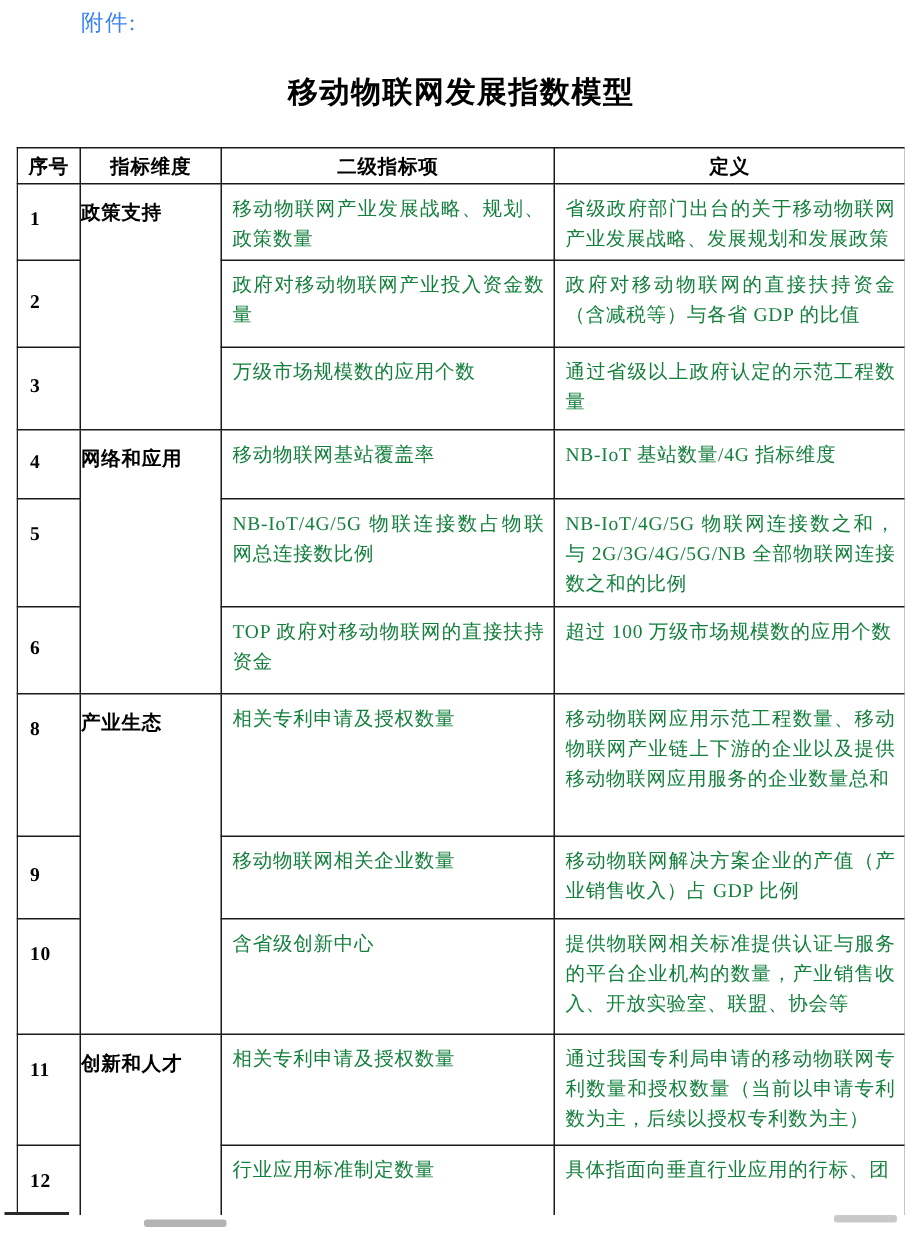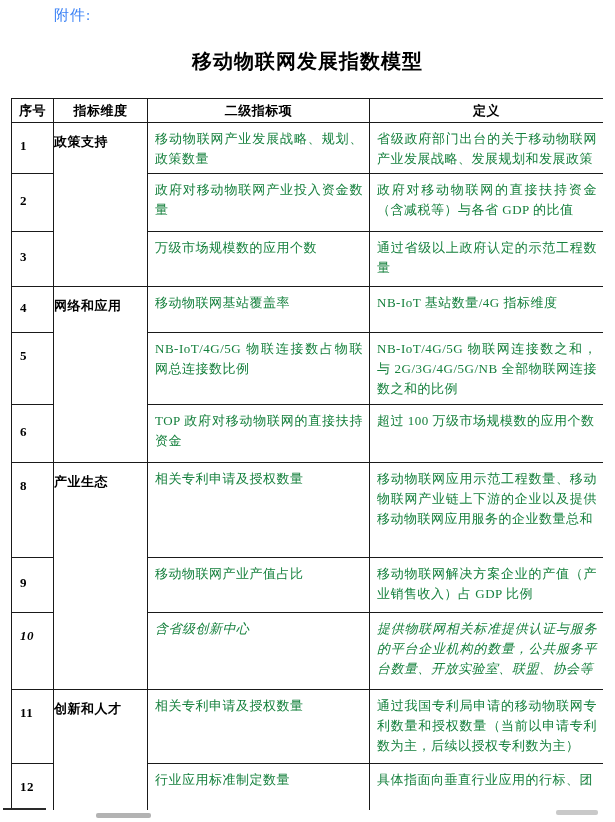--- a/index.html
+++ b/index.html
@@ -84,21 +84,21 @@
     color: #15803d;
   }
   tr.h-r1  td { height: 51px; }
   tr.h-r2  td { height: 58px; }
   tr.h-r3  td { height: 55px; }
   tr.h-r4  td { height: 46px; }
   tr.h-r5  td { height: 72px; }
   tr.h-r6  td { height: 58px; }
   tr.h-r8  td { height: 95px; }
   tr.h-r9  td { height: 55px; }
-  tr.h-r10 td { height: 77px; font-style: italic; }
+  tr.h-r10 td { height: 77px; }
   tr.h-r11 td { height: 74px; }
   tr.h-r12 td { height: 100px; }
   .artifact { position: absolute; }
   .art-line  { left: 3px;   top: 808px; width: 43px;  height: 2px; background: #2a2a2a; }
   .art-gray1 { left: 96px;  top: 813px; width: 55px;  height: 5px; background: #b3b3b3; border-radius: 2px; }
   .art-gray2 { left: 556px; top: 810px; width: 42px;  height: 5px; background: #c9c9c9; border-radius: 2px; }
 </style>
 </head>
 <body>
 
@@ -153,27 +153,27 @@
       <td class="txt">超过 100 万级市场规模数的应用个数</td>
     </tr>
     <tr class="h-r8">
       <td class="no top">8</td>
       <td class="dim" rowspan="3">产业生态</td>
       <td class="txt">相关专利申请及授权数量</td>
       <td class="txt">移动物联网应用示范工程数量、移动物联网产业链上下游的企业以及提供移动物联网应用服务的企业数量总和</td>
     </tr>
     <tr class="h-r9">
       <td class="no mid">9</td>
-      <td class="txt">移动物联网产业产值占比</td>
+      <td class="txt">移动物联网相关企业数量</td>
       <td class="txt">移动物联网解决方案企业的产值（产业销售收入）占 GDP 比例</td>
     </tr>
     <tr class="h-r10">
       <td class="no top">10</td>
       <td class="txt">含省级创新中心</td>
-      <td class="txt">提供物联网相关标准提供认证与服务的平台企业机构的数量，公共服务平台数量、开放实验室、联盟、协会等</td>
+      <td class="txt">提供物联网相关标准提供认证与服务的平台企业机构的数量，产业销售收入、开放实验室、联盟、协会等</td>
     </tr>
     <tr class="h-r11">
       <td class="no top">11</td>
       <td class="dim" rowspan="2">创新和人才</td>
       <td class="txt">相关专利申请及授权数量</td>
       <td class="txt">通过我国专利局申请的移动物联网专利数量和授权数量（当前以申请专利数为主，后续以授权专利数为主）</td>
     </tr>
     <tr class="h-r12">
       <td class="no top">12</td>
       <td class="txt">行业应用标准制定数量</td>

